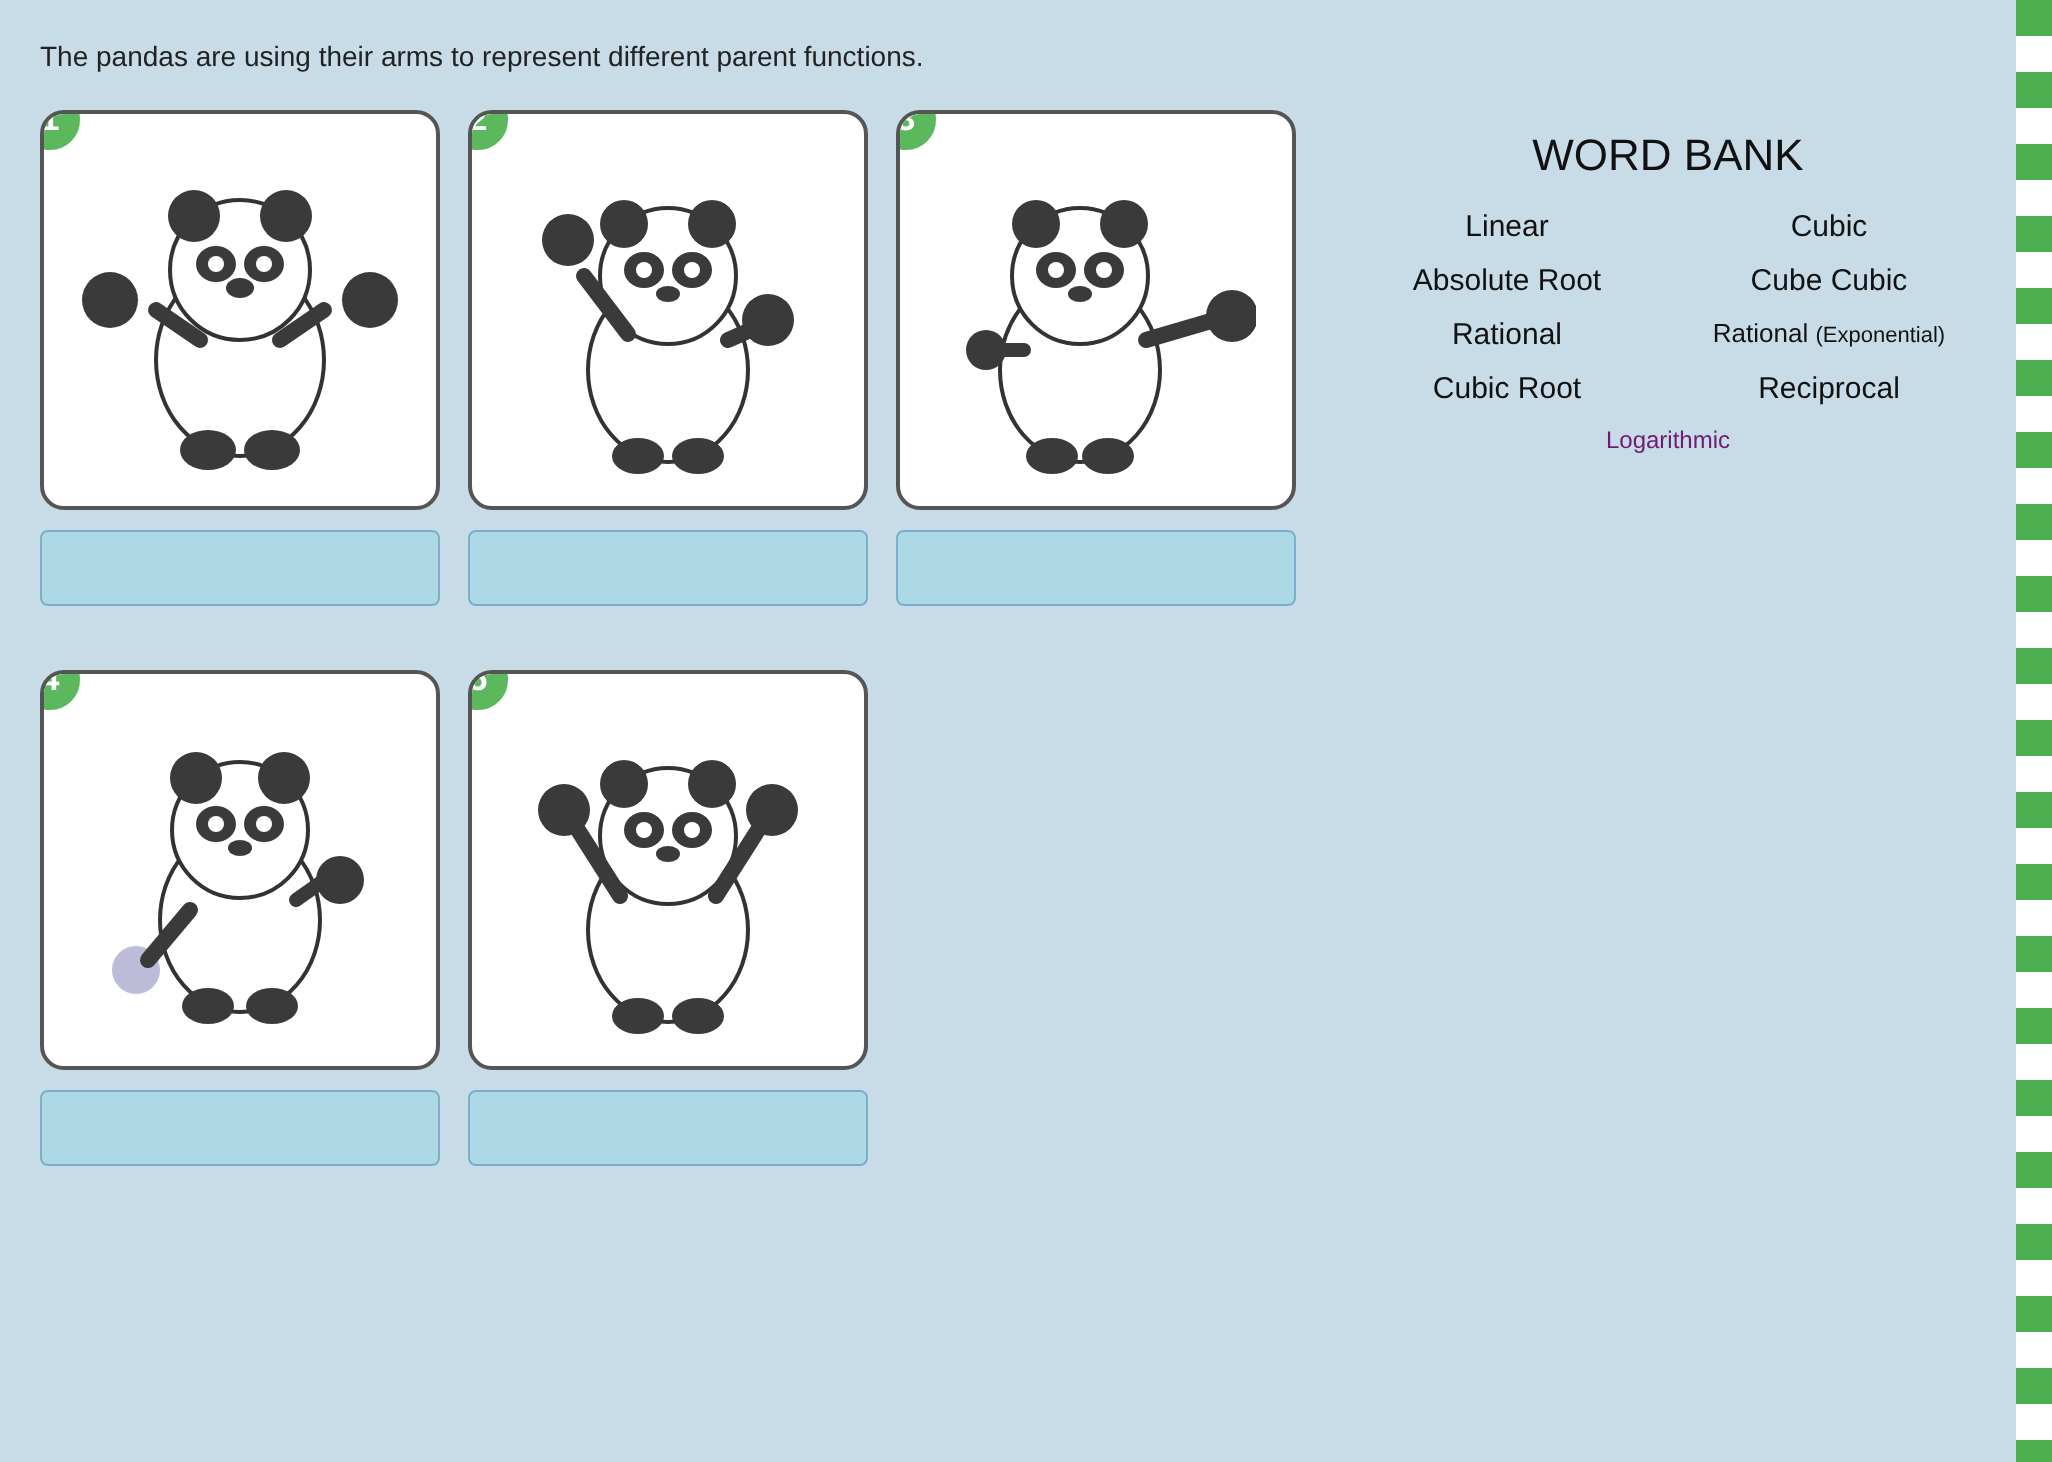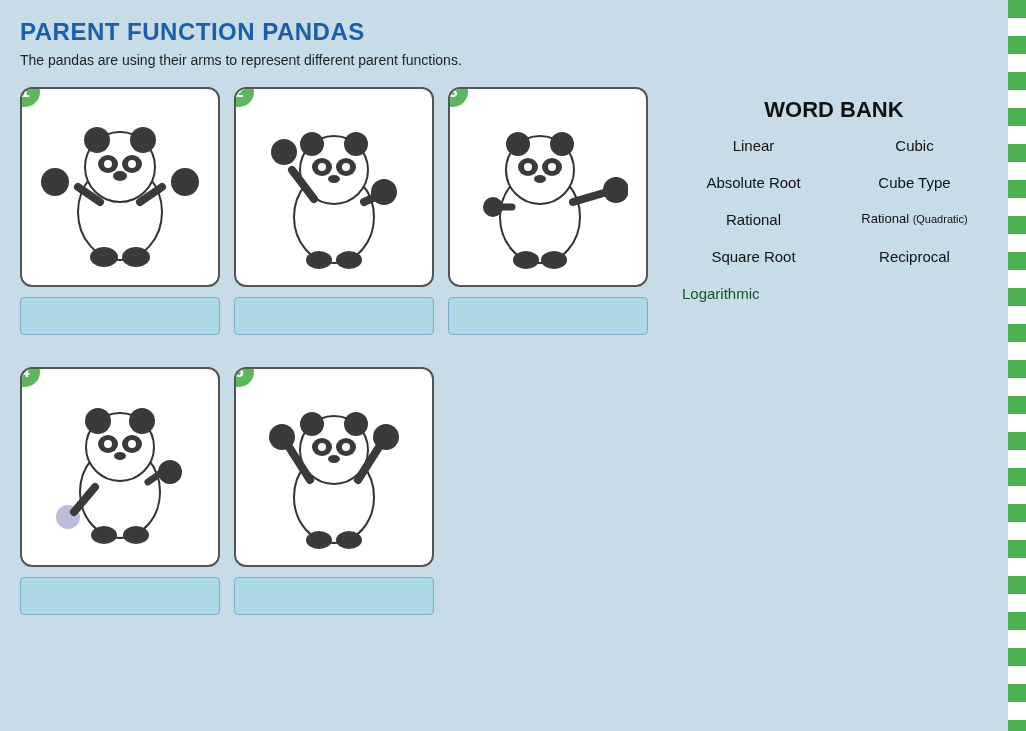--- a/index.html
+++ b/index.html
@@ -97,44 +97,45 @@
     .word-bank-area {
       grid-column: 4;
       grid-row: 1 / 7;
       padding: 10px 20px;
       display: flex;
       flex-direction: column;
       align-items: flex-start;
     }
     .word-bank-title {
       font-size: 22px;
-      font-weight: bold;
+      font-weight: normal;
       color: #111;
       text-align: center;
       width: 100%;
       margin-bottom: 14px;
     }
     .word-bank-grid {
       display: grid;
       grid-template-columns: 1fr 1fr;
-      gap: 20px 18px;
+      gap: 10px 18px;
       width: 100%;
     }
     .word-item {
       font-size: 15px;
       color: #111;
       text-align: center;
     }
     .word-item.small {
       font-size: 13px;
     }
     .word-bank-last {
       grid-column: 1 / 3;
-      font-size: 15px;
-      color: #14532d;
+      text-align: center;
+      font-size: 12px;
+      color: #701a75;
     }
 
     
     .panda-svg {
       width: 160px;
       height: 170px;
     }
 
     
     .row1 { grid-row: 1; }
@@ -146,21 +147,20 @@
     .col2 { grid-column: 2; }
     .col3 { grid-column: 3; }
     .col4 { grid-column: 4; }
   </style>
 </head>
 <body>
 
 <div class="page">
   <div class="right-border"></div>
 
-  <div class="title">PARENT FUNCTION PANDAS</div>
   <div class="subtitle">
     <span>The pandas are using their arms to represent different parent functions.</span><br>
   </div>
 
   <div class="main-grid">
 
     <div class="panda-card row1 col1">
       <div class="number-badge">1</div>
       <svg class="panda-svg" viewBox="0 0 160 170">
 
@@ -249,24 +249,24 @@
         <line x1="44" y1="105" x2="30" y2="105" stroke="#3a3a3a" stroke-width="7" stroke-linecap="round"></line>
       </svg>
     </div>
 
     <div class="word-bank-area col4">
       <div class="word-bank-title">WORD BANK</div>
       <div class="word-bank-grid">
         <div class="word-item">Linear</div>
         <div class="word-item">Cubic</div>
         <div class="word-item">Absolute Root</div>
-        <div class="word-item">Cube Type</div>
+        <div class="word-item">Cube Cubic</div>
         <div class="word-item">Rational</div>
-        <div class="word-item small">Rational <span style="font-size:11px">(Quadratic)</span></div>
-        <div class="word-item">Square Root</div>
+        <div class="word-item small">Rational <span style="font-size:11px">(Exponential)</span></div>
+        <div class="word-item">Cubic Root</div>
         <div class="word-item">Reciprocal</div>
         <div class="word-bank-last">Logarithmic</div>
       </div>
     </div>
 
     <div class="answer-box row2 col1"></div>
     <div class="answer-box row2 col2"></div>
     <div class="answer-box row2 col3"></div>
 
     <div style="height:12px; grid-row:3; grid-column:1/4;"></div>

